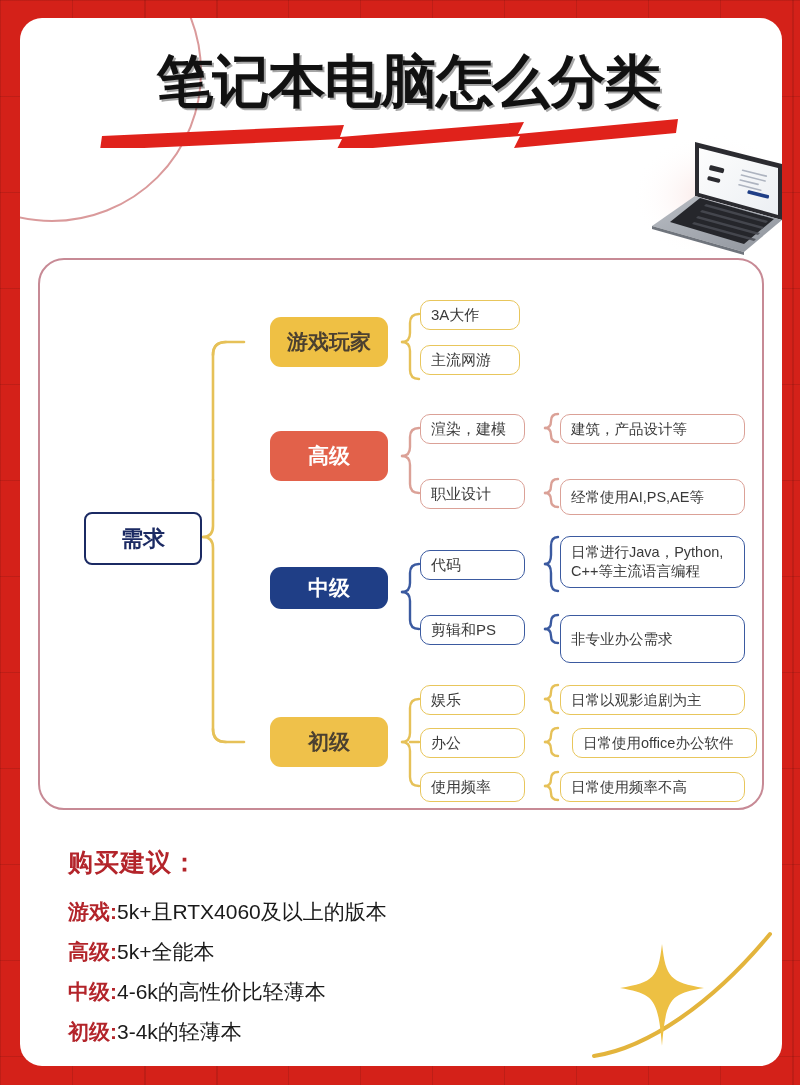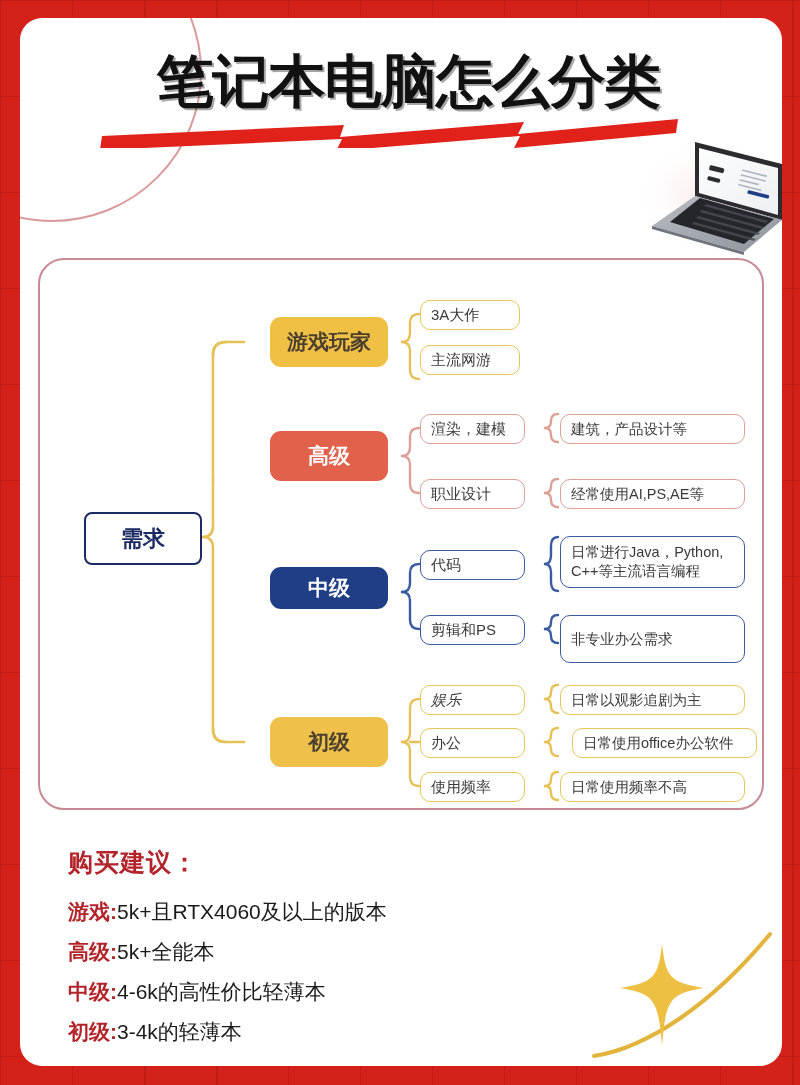--- a/index.html
+++ b/index.html
@@ -302,21 +302,21 @@
       </div>
       <div class="node lvl2 b-coral" style="left:380px; top:154px; width:105px; height:30px;">
         <span>渲染，建模</span>
       </div>
       <div class="node lvl3 b-coral" style="left:520px; top:154px; width:185px; height:30px;">
         <span class="txt">建筑，产品设计等</span>
       </div>
       <div class="node lvl2 b-coral" style="left:380px; top:219px; width:105px; height:30px;">
         <span>职业设计</span>
       </div>
-      <div class="node lvl3 b-coral" style="left:520px; top:219px; width:185px; height:30px;">
+      <div class="node lvl3 b-coral" style="left:520px; top:219px; width:185px; height:36px;">
         <span class="txt">经常使用AI,PS,AE等</span>
       </div>
 
       <div class="node lvl1 navy" style="left:230px; top:307px; width:118px; height:42px;">
         <span>中级</span>
       </div>
       <div class="node lvl2 b-navy" style="left:380px; top:290px; width:105px; height:30px;">
         <span>代码</span>
       </div>
       <div class="node lvl3 b-navy two-line" style="left:520px; top:276px; width:185px; height:52px;">
@@ -328,21 +328,21 @@
       <div class="node lvl2 b-navy" style="left:380px; top:355px; width:105px; height:30px;">
         <span>剪辑和PS</span>
       </div>
       <div class="node lvl3 b-navy" style="left:520px; top:355px; width:185px; height:48px;">
         <span class="txt">非专业办公需求</span>
       </div>
 
       <div class="node lvl1 amber" style="left:230px; top:457px; width:118px; height:50px;">
         <span>初级</span>
       </div>
-      <div class="node lvl2 b-amber" style="left:380px; top:425px; width:105px; height:30px;font-style:italic;">
+      <div class="node lvl2 b-amber" style="left:380px; top:425px; width:105px; height:30px;">
         <span>娱乐</span>
       </div>
       <div class="node lvl3 b-amber" style="left:520px; top:425px; width:185px; height:30px;">
         <span class="txt">日常以观影追剧为主</span>
       </div>
       <div class="node lvl2 b-amber" style="left:380px; top:468px; width:105px; height:30px;">
         <span>办公</span>
       </div>
       <div class="node lvl3 b-amber" style="left:532px; top:468px; width:185px; height:30px;text-align:center;">
         <span class="txt">日常使用office办公软件</span>

